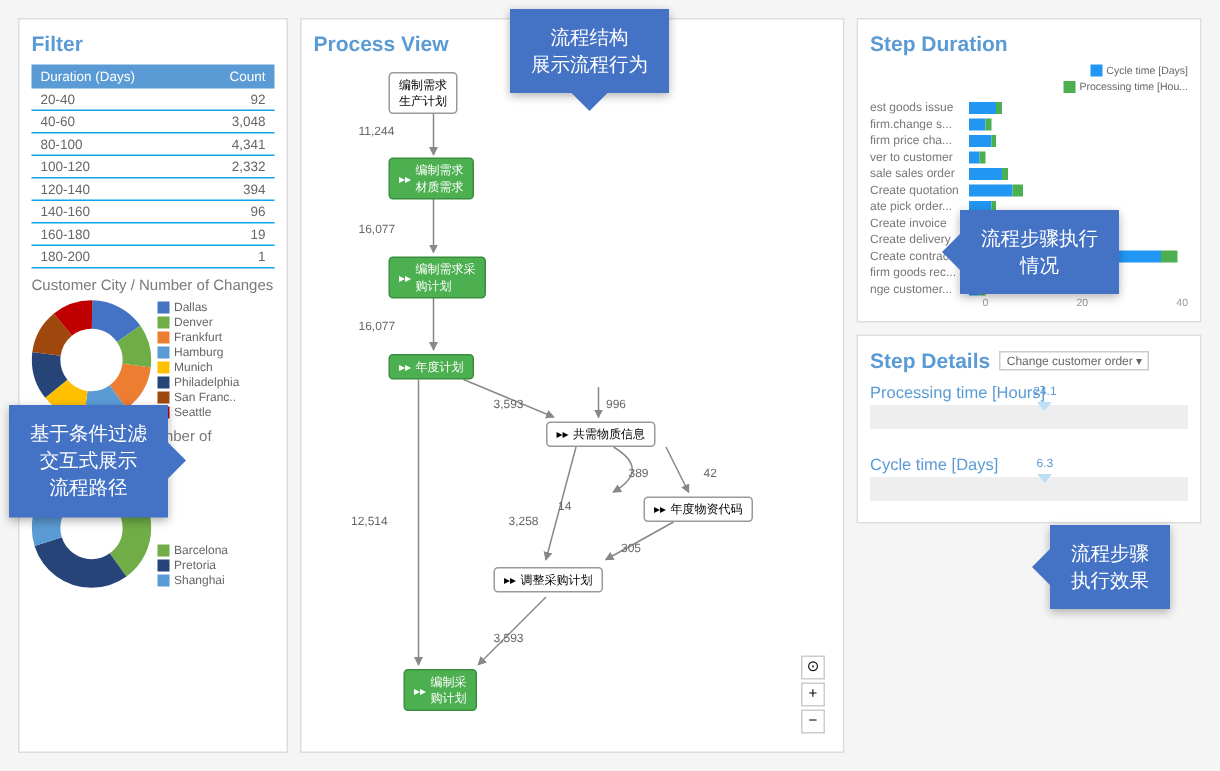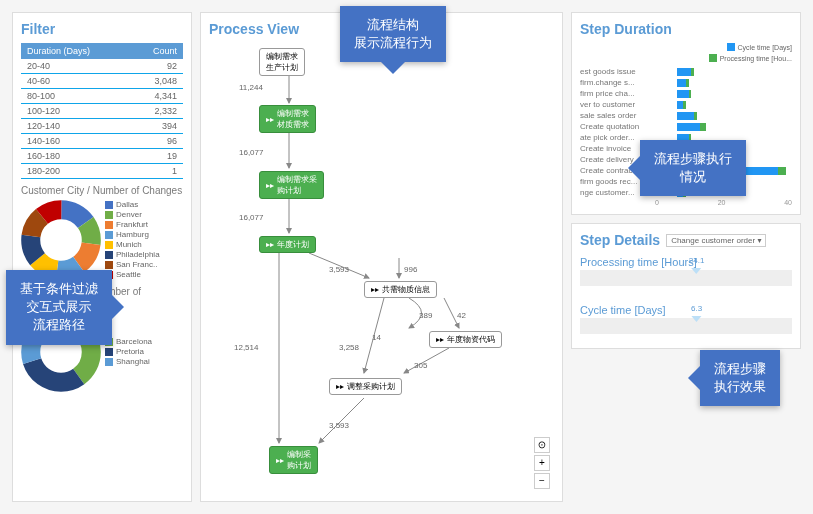--- a/index.html
+++ b/index.html
@@ -9,31 +9,31 @@
 .filter-panel { width: 180px; }
 .process-panel { flex: 1; }
 .right-col { width: 230px; display: flex; flex-direction: column; gap: 8px; }
 h3 { color: #5b9bd5; font-size: 14px; font-weight: bold; margin-bottom: 6px; }
 h4 { color: #7a7a7a; font-size: 10px; font-weight: normal; margin: 6px 0 4px; }
 .tbl { width: 100%; border-collapse: collapse; font-size: 9px; }
 .tbl th { background: #5b9bd5; color: #fff; padding: 3px 6px; text-align: left; font-weight: normal; }
 .tbl th:last-child { text-align: right; }
 .tbl td { padding: 2px 6px; border-bottom: 1px solid #0ea5e9; color: #666; }
 .tbl td:last-child { text-align: right; }
-.pie-wrap { display: flex; align-items: center; gap: 4px; margin-top: 4px; }
+.pie-wrap { display: flex; align-items: flex-end; gap: 4px; margin-top: 4px; }
 .legend { font-size: 8px; color: #666; }
 .legend-item { display: flex; align-items: center; gap: 3px; margin-bottom: 1px; }
 .swatch { width: 8px; height: 8px; }
 .flow { position: relative; height: 450px; font-size: 9px; }
 .node { position: absolute; border: 1px solid #999; border-radius: 3px; padding: 2px 6px; background: #fff; font-size: 8px; display: flex; align-items: center; gap: 3px; }
 .node-green { background: #4caf50; color: #fff; border-color: #388e3c; }
 .edge-label { position: absolute; font-size: 8px; color: #666; }
 .bar-chart { font-size: 8px; }
 .bar-row { display: flex; align-items: center; margin-bottom: 2px; }
-.bar-label { width: 97px; color: #777; font-size: 8px; white-space: nowrap; overflow: hidden; }
+.bar-label { width: 66px; color: #777; font-size: 8px; white-space: nowrap; overflow: hidden; }
 .bars { display: flex; flex: 1; height: 8px; }
 .bar { height: 100%; }
 .bar-cycle { background: #2196f3; }
 .bar-proc { background: #4caf50; }
 .bar-legend { font-size: 7px; color: #666; display: flex; flex-direction: column; align-items: flex-end; gap: 2px; margin-bottom: 4px; }
 .detail-row { margin-bottom: 6px; }
 .detail-label { font-size: 11px; color: #5b9bd5; margin-bottom: 2px; }
 .slider { position: relative; height: 16px; background: linear-gradient(to bottom, #eee 48%, #999 48%, #999 52%, #eee 52%); }
 .slider-marker { position: absolute; top: -14px; font-size: 8px; color: #5b9bd5; transform: translateX(-50%); }
 .slider-marker::after { content: ''; position: absolute; left: 50%; top: 12px; width: 0; height: 0; border-left: 5px solid transparent; border-right: 5px solid transparent; border-top: 6px solid #bcdff7; transform: translateX(-50%); }
@@ -203,21 +203,21 @@
       <div class="node" style="top:288px;left:220px">▸▸ <span>年度物资代码</span></div>
       <div class="node" style="top:335px;left:120px">▸▸ <span>调整采购计划</span></div>
       <div class="node node-green" style="top:403px;left:60px">▸▸ <span>编制采<br>购计划</span></div>
 
       <span class="edge-label" style="top:40px;left:30px">11,244</span>
       <span class="edge-label" style="top:105px;left:30px">16,077</span>
       <span class="edge-label" style="top:170px;left:30px">16,077</span>
       <span class="edge-label" style="top:222px;left:120px">3,593</span>
       <span class="edge-label" style="top:222px;left:195px">996</span>
       <span class="edge-label" style="top:268px;left:210px">389</span>
-      <span class="edge-label" style="top:268px;left:248px">42</span>
+      <span class="edge-label" style="top:268px;left:260px">42</span>
       <span class="edge-label" style="top:300px;left:130px">3,258</span>
       <span class="edge-label" style="top:318px;left:205px">305</span>
       <span class="edge-label" style="top:300px;left:25px">12,514</span>
       <span class="edge-label" style="top:378px;left:120px">3,593</span>
       <span class="edge-label" style="top:290px;left:163px">14</span>
 
       <div class="zoom-ctrl">
         <div class="zoom-btn">⊙</div>
         <div class="zoom-btn">+</div>
         <div class="zoom-btn">−</div>

